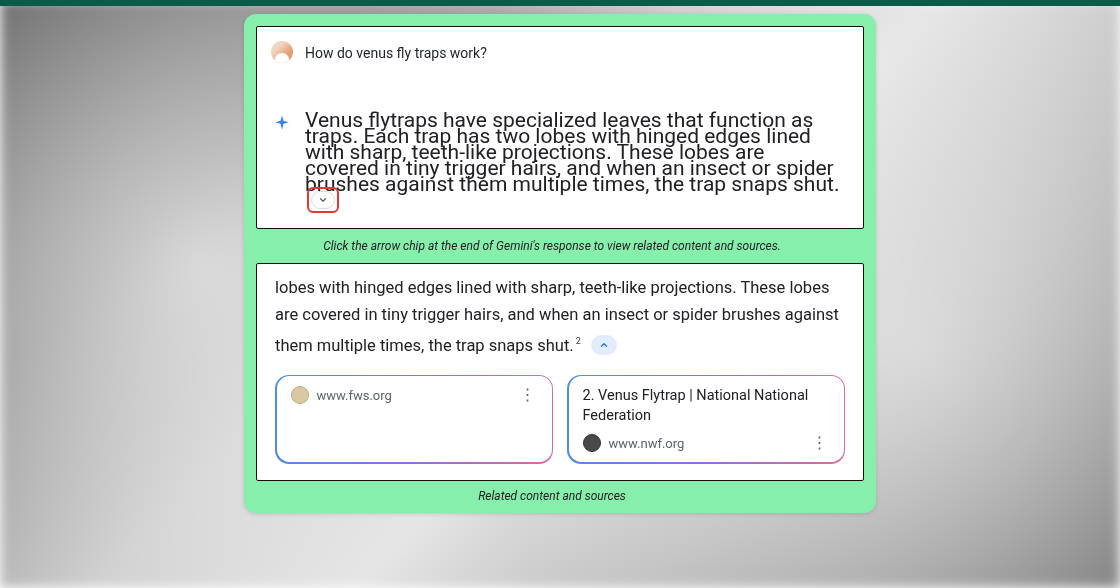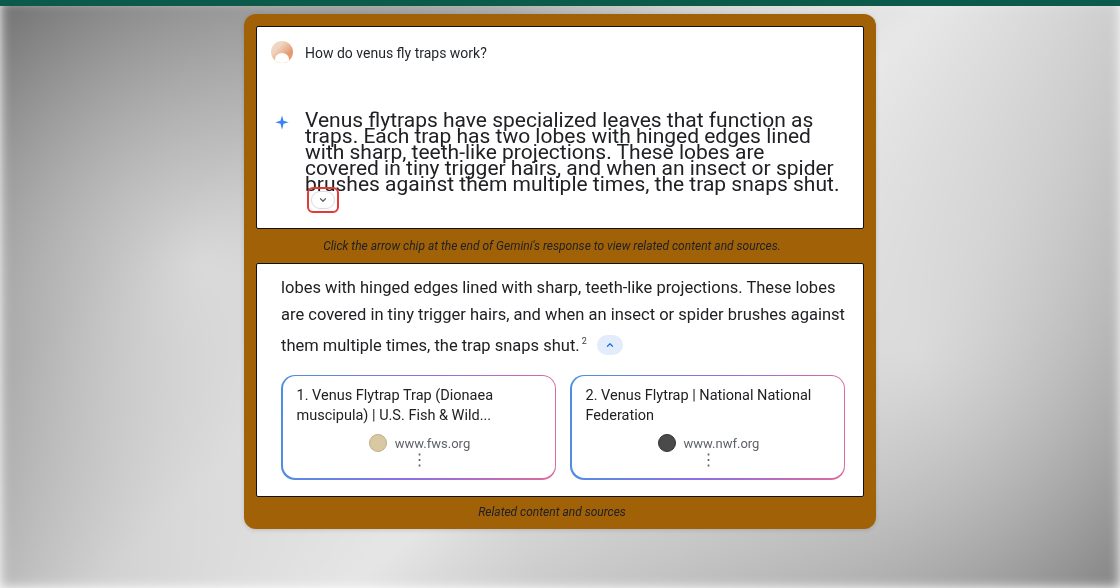--- a/index.html
+++ b/index.html
@@ -13,21 +13,21 @@
     filter: blur(6px) grayscale(1);
   }
   .topstrip { position: absolute; top: 0; left: 0; right: 0; height: 6px; background: #0b5a4a; }
 
   .center-card {
     position: absolute;
     left: 50%; top: 14px;
     transform: translateX(-50%);
     width: 632px;
     border-radius: 12px;
-    background: #a16207;
+    background: #86efac;
     overflow: hidden;
     box-shadow: 0 1px 4px rgba(0,0,0,0.15);
     display: flex;
     flex-direction: column;
   }
 
   .panel-top {
     border: 1px solid #111;
     margin: 12px 12px 6px 12px;
     border-radius: 2px;
@@ -68,21 +68,21 @@
 
   .caption {
     font-size: 12px; font-style: italic; color: #202124;
     text-align: center; padding: 4px 16px 10px 0;
   }
 
   .panel-bottom {
     border: 1px solid #111;
     margin: 0 12px 4px 12px;
     border-radius: 2px;
-    padding: 10px 18px 16px 24px;
+    padding: 10px 18px 16px 18px;
     background: #fff;
   }
   .trailing-text { font-size: 16.5px; color: #202124; line-height: 27px; }
   .collapse-chip {
     display: inline-flex; align-items: center; justify-content: center;
     width: 26px; height: 20px; border-radius: 12px;
     background: #e3ecfb;
     margin-left: 6px; vertical-align: middle;
     position: relative; top: -2px;
   }
@@ -95,21 +95,21 @@
     padding: 1.5px;
     background: linear-gradient(100deg, #4a90e2 0%, #8c6fe6 50%, #e06a9a 100%);
   }
   .source-inner {
     background: #fff; border-radius: 12.5px;
     padding: 10px 12px 10px 14px;
     display: flex; flex-direction: column; gap: 8px;
     height: 100%;
   }
   .source-title { font-size: 14.5px; color: #202124; line-height: 20px; max-height: 40px; overflow: hidden; }
-  .source-foot { display: flex; align-items: center; justify-content: space-between; flex-direction: column; }
+  .source-foot { display: flex; align-items: center; justify-content: space-between; }
   .source-dom { display: flex; align-items: center; gap: 8px; color: #5f6368; font-size: 13px; }
   .favicon { width: 18px; height: 18px; border-radius: 50%; background: #d9c9a3; border: 1px solid #bfae87; }
   .favicon.dark { background: #4a4a4a; border-color: #333; }
   .more-dots { color: #5f6368; font-size: 16px; line-height: 1; padding: 0 4px; cursor: pointer; }
 </style>
 </head>
 <body>
 
 <div class="backdrop"></div>
 <div class="topstrip"></div>
@@ -153,24 +153,20 @@
         <svg width="10" height="10" viewBox="0 0 24 24" fill="none" stroke="#1a73e8" stroke-width="3" stroke-linecap="round" stroke-linejoin="round">
             <polyline points="6 15 12 9 18 15"></polyline>
           </svg>
       </span>
     </div>
 
     <div class="sources-row">
 
       <div class="source-card">
         <div class="source-inner">
-          <div class="source-title">
-            <span>1.</span>
-            <span>Venus Flytrap Trap (Dionaea muscipula) | U.S. Fish &amp; Wild...</span>
-          </div>
           <div class="source-foot">
             <div class="source-dom">
               <span class="favicon"></span>
               <span>www.fws.org</span>
             </div>
             <span class="more-dots">⋮</span>
           </div>
         </div>
       </div>
 

